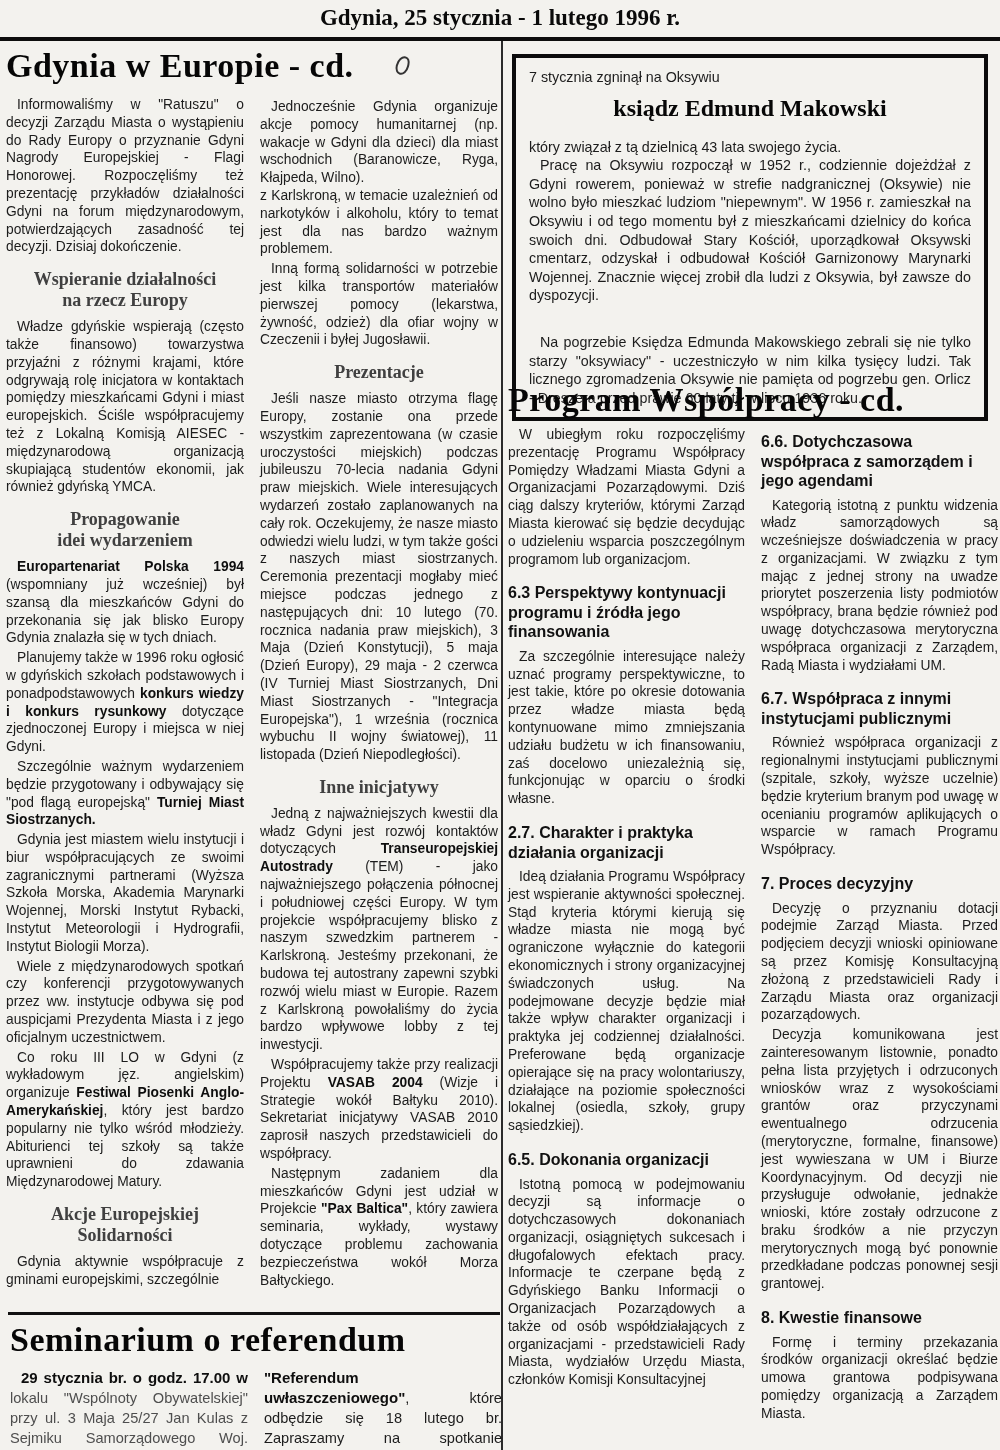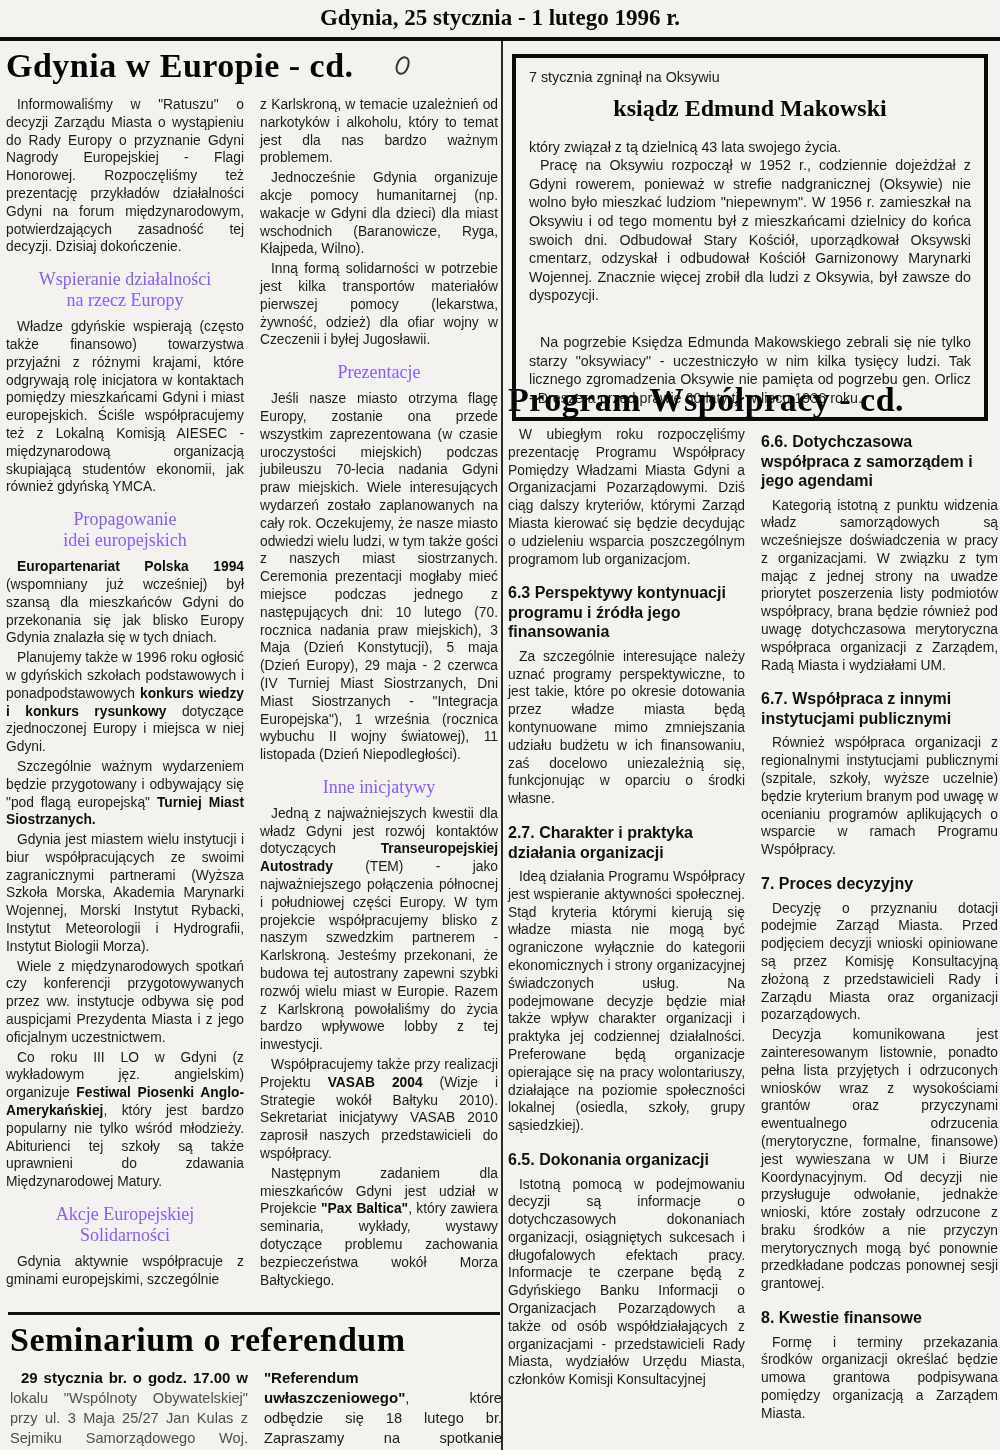--- a/index.html
+++ b/index.html
@@ -7,22 +7,22 @@
         font-family:"Liberation Sans",sans-serif;color:#1c1c1c;}
   
   .dateline{position:absolute;top:5px;left:0;width:1000px;text-align:center;
             font-family:"Liberation Serif",serif;font-weight:bold;font-size:23px;color:#0a0a0a;}
   .top-rule{position:absolute;top:37px;left:0;width:1000px;height:4px;background:#0d0d0d;}
   .v-divider{position:absolute;left:501px;top:41px;width:2px;height:1409px;background:#2a2a2a;}
   
   .p{margin:0;text-indent:11px;text-align:justify;font-size:13.8px;line-height:17.8px;overflow-wrap:break-word;}
   .p.cont{text-indent:0;}
   .p.gap{margin-top:2px;}
-  .shead{font-family:"Liberation Serif",serif;font-weight:normal;font-size:18px;line-height:21px;
-         text-align:center;margin:13px 0 7px;color:#8b5cf6;}
+  .shead{font-family:"Liberation Serif",serif;font-weight:bold;font-size:18px;line-height:21px;
+         text-align:center;margin:13px 0 7px;color:#404040;}
   .shead span{display:block;}
   .nhead{font-weight:bold;font-size:16px;line-height:19.5px;margin:15px 0 6px;color:#111;}
   b{font-weight:bold;color:#0e0e0e;}
   .cols{display:flex;gap:16px;}
   .col{width:238px;}
   
   .europe{position:absolute;left:6px;top:46px;width:492px;}
   .main-title{margin:0 0 10px;font-family:"Liberation Serif",serif;font-weight:bold;font-size:34px;
               line-height:40px;letter-spacing:.5px;color:#060606;}
   .ink-blot{position:absolute;left:390px;top:10px;width:9px;height:15px;border:2px solid #333;
@@ -61,37 +61,37 @@
     <div class="cols">
       <div class="col">
         <p class="p">Informowaliśmy w "Ratuszu" o decyzji Zarządu Miasta o wystąpieniu do Rady Europy o przyznanie Gdyni Nagrody Europejskiej - Flagi Honorowej. Rozpoczęliśmy też prezentację przykładów działalności Gdyni na forum międzynarodowym, potwierdzających zasadność tej decyzji. Dzisiaj dokończenie.</p>
         <div class="shead">
           <span>Wspieranie działalności</span>
           <span>na rzecz Europy</span>
         </div>
         <p class="p">Władze gdyńskie wspierają (często także finansowo) towarzystwa przyjaźni z różnymi krajami, które odgrywają rolę inicjatora w kontaktach pomiędzy mieszkańcami Gdyni i miast europejskich. Ściśle współpracujemy też z Lokalną Komisją AIESEC - międzynarodową organizacją skupiającą studentów ekonomii, jak również gdyńską YMCA.</p>
         <div class="shead">
           <span>Propagowanie</span>
-          <span>idei europejskich</span>
+          <span>idei wydarzeniem</span>
         </div>
         <p class="p"><b>Europartenariat Polska 1994</b><span> (wspomniany już wcześniej) był szansą dla mieszkańców Gdyni do przekonania się jak blisko Europy Gdynia znalazła się w tych dniach.</span></p>
         <p class="p gap"><span>Planujemy także w 1996 roku ogłosić w gdyńskich szkołach podstawowych i ponadpodstawowych </span><b>konkurs wiedzy i konkurs rysunkowy</b><span> dotyczące zjednoczonej Europy i miejsca w niej Gdyni.</span></p>
         <p class="p gap"><span>Szczególnie ważnym wydarzeniem będzie przygotowany i odbywający się "pod flagą europejską" </span><b>Turniej Miast Siostrzanych.</b></p>
         <p class="p gap">Gdynia jest miastem wielu instytucji i biur współpracujących ze swoimi zagranicznymi partnerami (Wyższa Szkoła Morska, Akademia Marynarki Wojennej, Morski Instytut Rybacki, Instytut Meteorologii i Hydrografii, Instytut Biologii Morza).</p>
         <p class="p gap">Wiele z międzynarodowych spotkań czy konferencji przygotowywanych przez ww. instytucje odbywa się pod auspicjami Prezydenta Miasta i z jego oficjalnym uczestnictwem.</p>
         <p class="p gap"><span>Co roku III LO w Gdyni (z wykładowym jęz. angielskim) organizuje </span><b>Festiwal Piosenki Anglo-Amerykańskiej</b><span>, który jest bardzo popularny nie tylko wśród młodzieży. Abiturienci tej szkoły są także uprawnieni do zdawania Międzynarodowej Matury.</span></p>
         <div class="shead">
           <span>Akcje Europejskiej</span>
           <span>Solidarności</span>
         </div>
         <p class="p">Gdynia aktywnie współpracuje z gminami europejskimi, szczególnie</p>
       </div>
       <div class="col">
+        <p class="p gap">Jednocześnie Gdynia organizuje akcje pomocy humanitarnej (np. wakacje w Gdyni dla dzieci) dla miast wschodnich (Baranowicze, Ryga, Kłajpeda, Wilno).</p>
         <p class="p cont">z Karlskroną, w temacie uzależnień od narkotyków i alkoholu, który to temat jest dla nas bardzo ważnym problemem.</p>
-        <p class="p gap">Jednocześnie Gdynia organizuje akcje pomocy humanitarnej (np. wakacje w Gdyni dla dzieci) dla miast wschodnich (Baranowicze, Ryga, Kłajpeda, Wilno).</p>
         <p class="p gap">Inną formą solidarności w potrzebie jest kilka transportów materiałów pierwszej pomocy (lekarstwa, żywność, odzież) dla ofiar wojny w Czeczenii i byłej Jugosławii.</p>
         <div class="shead">Prezentacje</div>
         <p class="p">Jeśli nasze miasto otrzyma flagę Europy, zostanie ona przede wszystkim zaprezentowana (w czasie uroczystości miejskich) podczas jubileuszu 70-lecia nadania Gdyni praw miejskich. Wiele interesujących wydarzeń zostało zaplanowanych na cały rok. Oczekujemy, że nasze miasto odwiedzi wielu ludzi, w tym także gości z naszych miast siostrzanych. Ceremonia prezentacji mogłaby mieć miejsce podczas jednego z następujących dni: 10 lutego (70. rocznica nadania praw miejskich), 3 Maja (Dzień Konstytucji), 5 maja (Dzień Europy), 29 maja - 2 czerwca (IV Turniej Miast Siostrzanych, Dni Miast Siostrzanych - "Integracja Europejska"), 1 września (rocznica wybuchu II wojny światowej), 11 listopada (Dzień Niepodległości).</p>
         <div class="shead">Inne inicjatywy</div>
         <p class="p"><span>Jedną z najważniejszych kwestii dla władz Gdyni jest rozwój kontaktów dotyczących </span><b>Transeuropejskiej Autostrady</b><span> (TEM) - jako najważniejszego połączenia północnej i południowej części Europy. W tym projekcie współpracujemy blisko z naszym szwedzkim partnerem - Karlskroną. Jesteśmy przekonani, że budowa tej autostrany zapewni szybki rozwój wielu miast w Europie. Razem z Karlskroną powołaliśmy do życia bardzo wpływowe lobby z tej inwestycji.</span></p>
         <p class="p gap"><span>Współpracujemy także przy realizacji Projektu </span><b>VASAB 2004</b><span> (Wizje i Strategie wokół Bałtyku 2010). Sekretariat inicjatywy VASAB 2010 zaprosił naszych przedstawicieli do współpracy.</span></p>
         <p class="p gap"><span>Następnym zadaniem dla mieszkańców Gdyni jest udział w Projekcie </span><b>"Pax Baltica"</b><span>, który zawiera seminaria, wykłady, wystawy dotyczące problemu zachowania bezpieczeństwa wokół Morza Bałtyckiego.</span></p>
       </div>
     </div>
   </section>

